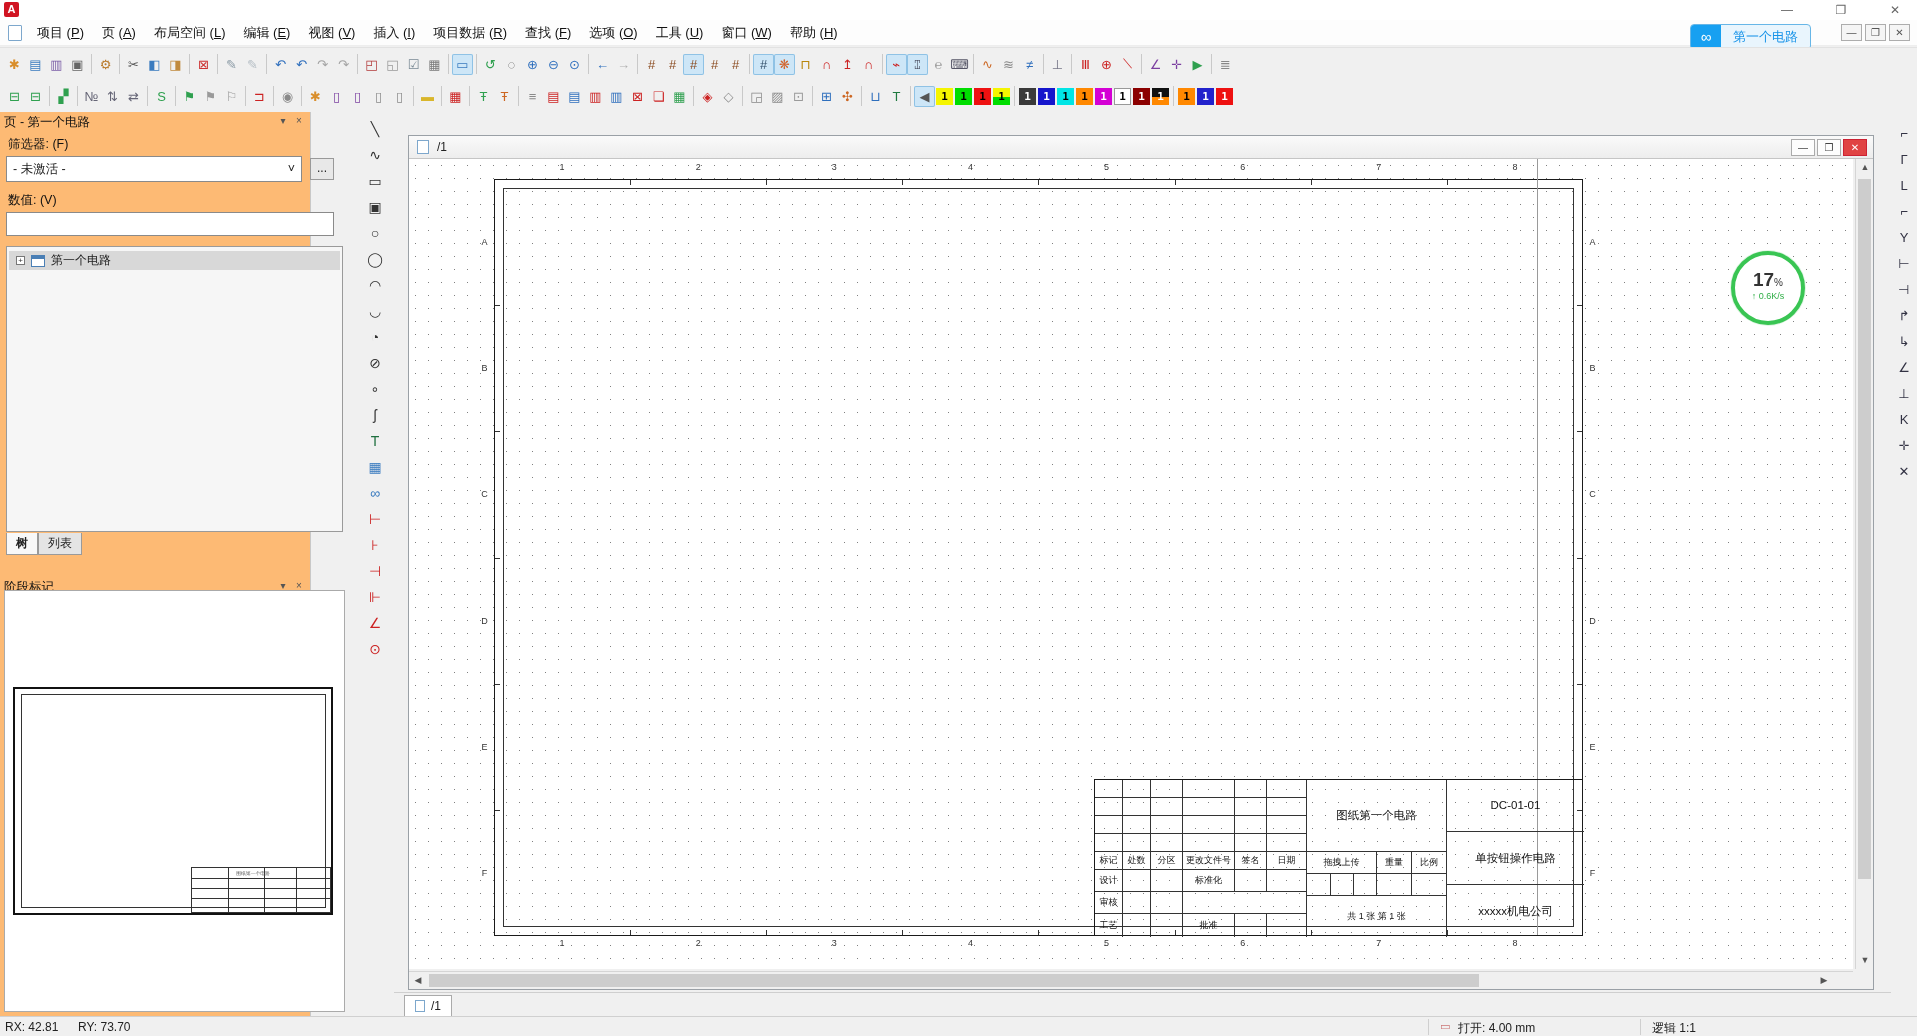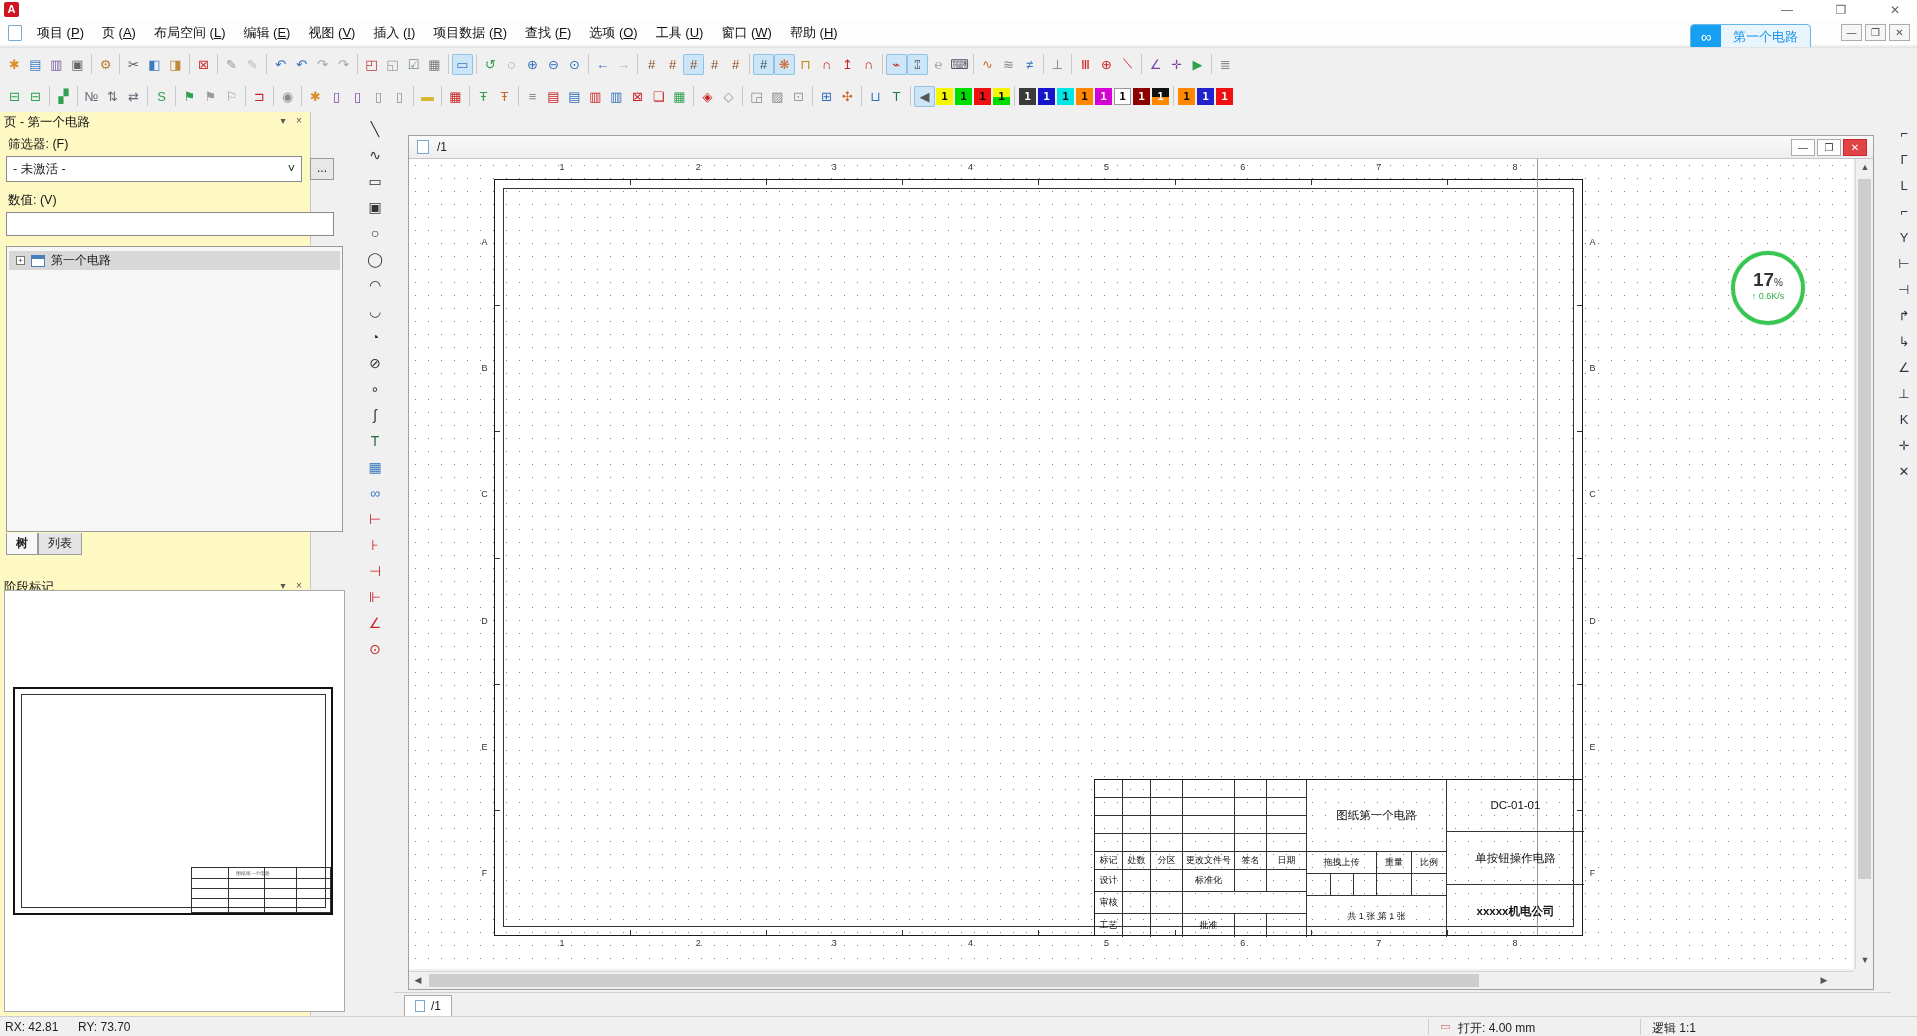--- a/index.html
+++ b/index.html
@@ -25,21 +25,21 @@
   
   .toolbar { left:0; width:1917px; background:#f0f0f0; display:flex; align-items:center; padding-left:4px; }
   #toolbar1 { top:47px; height:33px; border-top:1px solid #e2e2e2; }
   #toolbar2 { top:80px; height:32px; }
   .icon { width:21px; height:21px; display:flex; align-items:center; justify-content:center; font-size:13px; border-radius:2px; flex:none; cursor:default; }
   .icon.hl { background:#cde6f7; box-shadow:inset 0 0 0 1px #8fc2e5; }
   .tsep { width:1px; height:20px; background:#c9c9c9; margin:0 3px; flex:none; }
   .chip { width:17px; height:17px; margin:0 1px; font-family:"DejaVu Sans Mono",monospace; font-size:11px; font-weight:bold; display:flex; align-items:center; justify-content:center; flex:none; }
 
   
-  #left-panel { left:0; top:112px; width:311px; height:904px; background:#fef9c3; border-right:1px solid #c8c8c8; }
+  #left-panel { left:0; top:112px; width:311px; height:904px; background:#fdba74; border-right:1px solid #c8c8c8; }
   .panel-header { position:relative; height:19px; font-size:12.5px; color:#111; padding:2px 4px; }
   .panel-mini { position:absolute; top:2px; width:14px; height:14px; text-align:center; line-height:13px; color:#555; font-size:10px; }
   .plabel { font-size:12.5px; color:#111; }
   .combo { background:#fff; border:1px solid #8a8a8a; display:flex; align-items:center; justify-content:space-between; padding:0 6px; font-size:12.5px; }
   .sunken { background:#fff; border:1px solid #8a8a8a; }
   #tree-box { left:6px; top:134px; width:337px; height:286px; background:#f6f6f6; border:1px solid #9a9a9a; position:absolute; }
   #tree-row { left:2px; top:4px; right:2px; height:19px; background:#d8d8d8; display:flex; align-items:center; }
   #tree-expander { width:9px; height:9px; border:1px solid #777; background:#fff; font-size:8px; line-height:7px; text-align:center; margin:0 6px 0 7px; color:#333; }
   #tree-page-icon { width:14px; height:12px; border:1px solid #4a7fb5; background:#fff; border-top:4px solid #4a7fb5; margin-right:6px; }
   .tab-strip { position:absolute; display:flex; }
@@ -493,21 +493,21 @@
       <div class="tbc" style="left:317px;top:72px;width:35px;height:22px;">比例</div>
       <div class="tbc" style="left:212px;top:94px;width:24px;height:22px;"></div>
         <div class="tbc" style="left:236px;top:94px;width:23px;height:22px;"></div>
         <div class="tbc" style="left:259px;top:94px;width:23px;height:22px;"></div>
       <div class="tbc" style="left:282px;top:94px;width:35px;height:22px;"></div>
         <div class="tbc" style="left:317px;top:94px;width:35px;height:22px;"></div>
       <div class="tbc" style="left:212px;top:116px;width:140px;height:41px;border-bottom:none;">共 1 张  第 1 张</div>
 
       <div class="tbc big" style="left:352px;top:0;width:137px;height:52px;border-right:none;">DC-01-01</div>
       <div class="tbc big" style="left:352px;top:52px;width:137px;height:53px;border-right:none;">单按钮操作电路</div>
-      <div class="tbc big" style="left:352px;top:105px;width:137px;height:52px;border-right:none;border-bottom:none;font-weight:bold;">xxxxx机电公司</div>
+      <div class="tbc big" style="left:352px;top:105px;width:137px;height:52px;border-right:none;border-bottom:none;">xxxxx机电公司</div>
     </div>
 
     <div id="progress-badge">
       <div id="progress-pct"><span style="font-size:19px;font-weight:bold;">17</span><span>%</span></div>
       <div id="progress-speed"><span>↑</span> <span>0.6K/s</span></div>
     </div>
   </div>
 
   <div id="vscroll">
     <div class="scroll-arrow" style="top:0;">▲</div>

